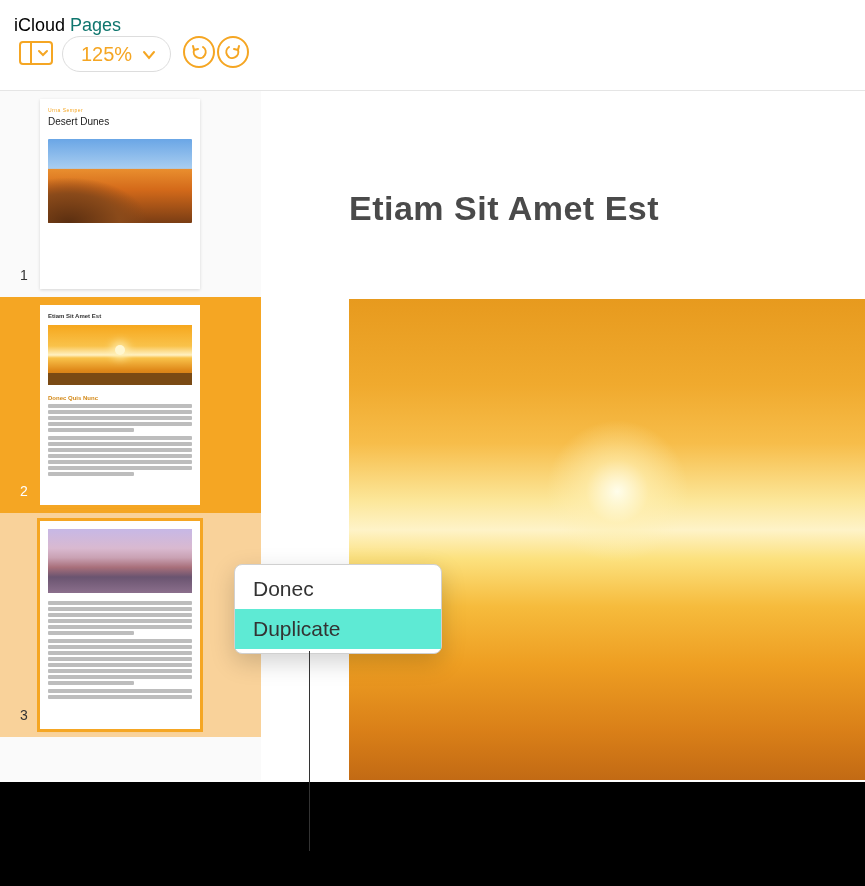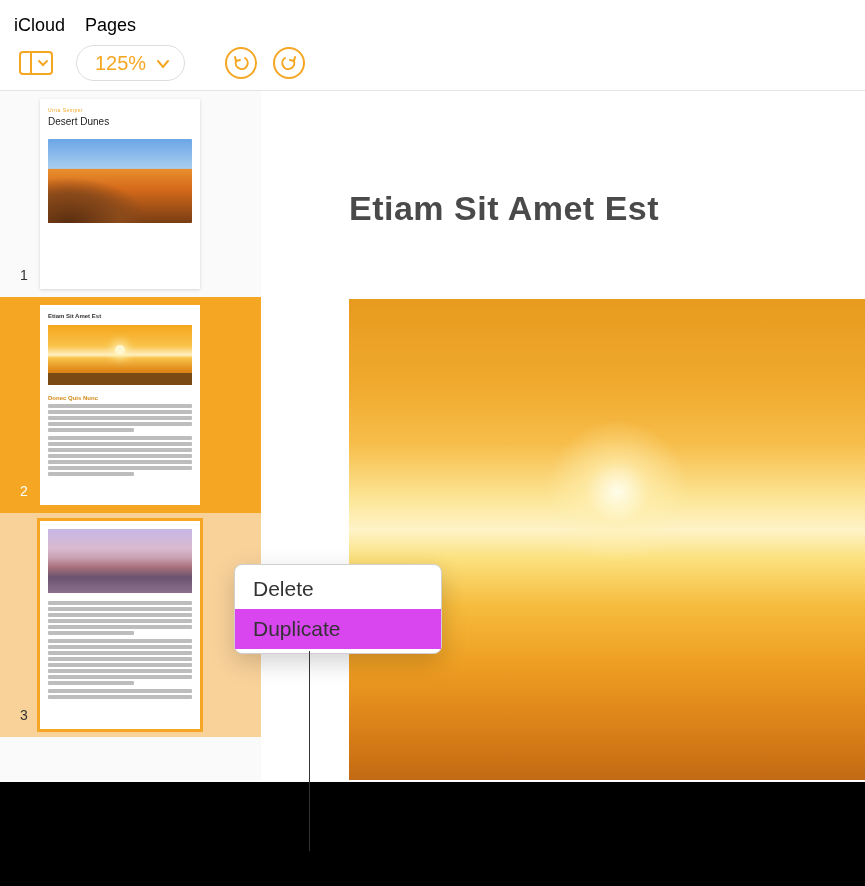--- a/index.html
+++ b/index.html
@@ -14,28 +14,27 @@
   
   .titlebar {
     height: 36px;
     display: flex;
     align-items: flex-end;
     padding: 0 14px;
     font-size: 18px;
     font-weight: 500;
   }
   .titlebar .icloud { color: #000000; }
-  .titlebar .pages { color: #000000; margin-left: 20px; }
+  .titlebar .pages { color: #0f766e; margin-left: 5px; }
   
   .toolbar {
     height: 54px;
     display: flex;
-    align-items: center;
     padding: 0 12px;
-    gap: 16px;
+    gap: 2px;
   }
   .view-btn {
     width: 48px;
     height: 34px;
     display: flex;
     align-items: center;
     justify-content: center;
     color: #f5a623;
     border-radius: 6px;
   }
@@ -235,21 +234,21 @@
     padding:4px 0;
     z-index: 50;
   }
   .menu-item {
     padding: 8px 18px;
     font-size: 21px;
     color:#333;
     cursor:pointer;
   }
   .menu-item.hover {
-    background:#d946ef;
+    background:#5eead4;
   }
 
   
   .callout-line {
     position:absolute;
     left: 309px;
     top: 651px;
     width: 1px;
     height: 200px;
     background:#333;
@@ -373,19 +372,19 @@
   <div class="canvas">
     <div class="doc-heading">Etiam Sit Amet Est</div>
     <div class="doc-image">
       <div class="doc-ground"></div>
     </div>
   </div>
 
 </div>
 
 <div class="context-menu">
-  <div class="menu-item">Delete</div>
+  <div class="menu-item">Donec</div>
   <div class="menu-item hover">Duplicate</div>
 </div>
 
 <div class="callout-line"></div>
 
 <div class="bottom-strip"></div>
 
 </body></html>

